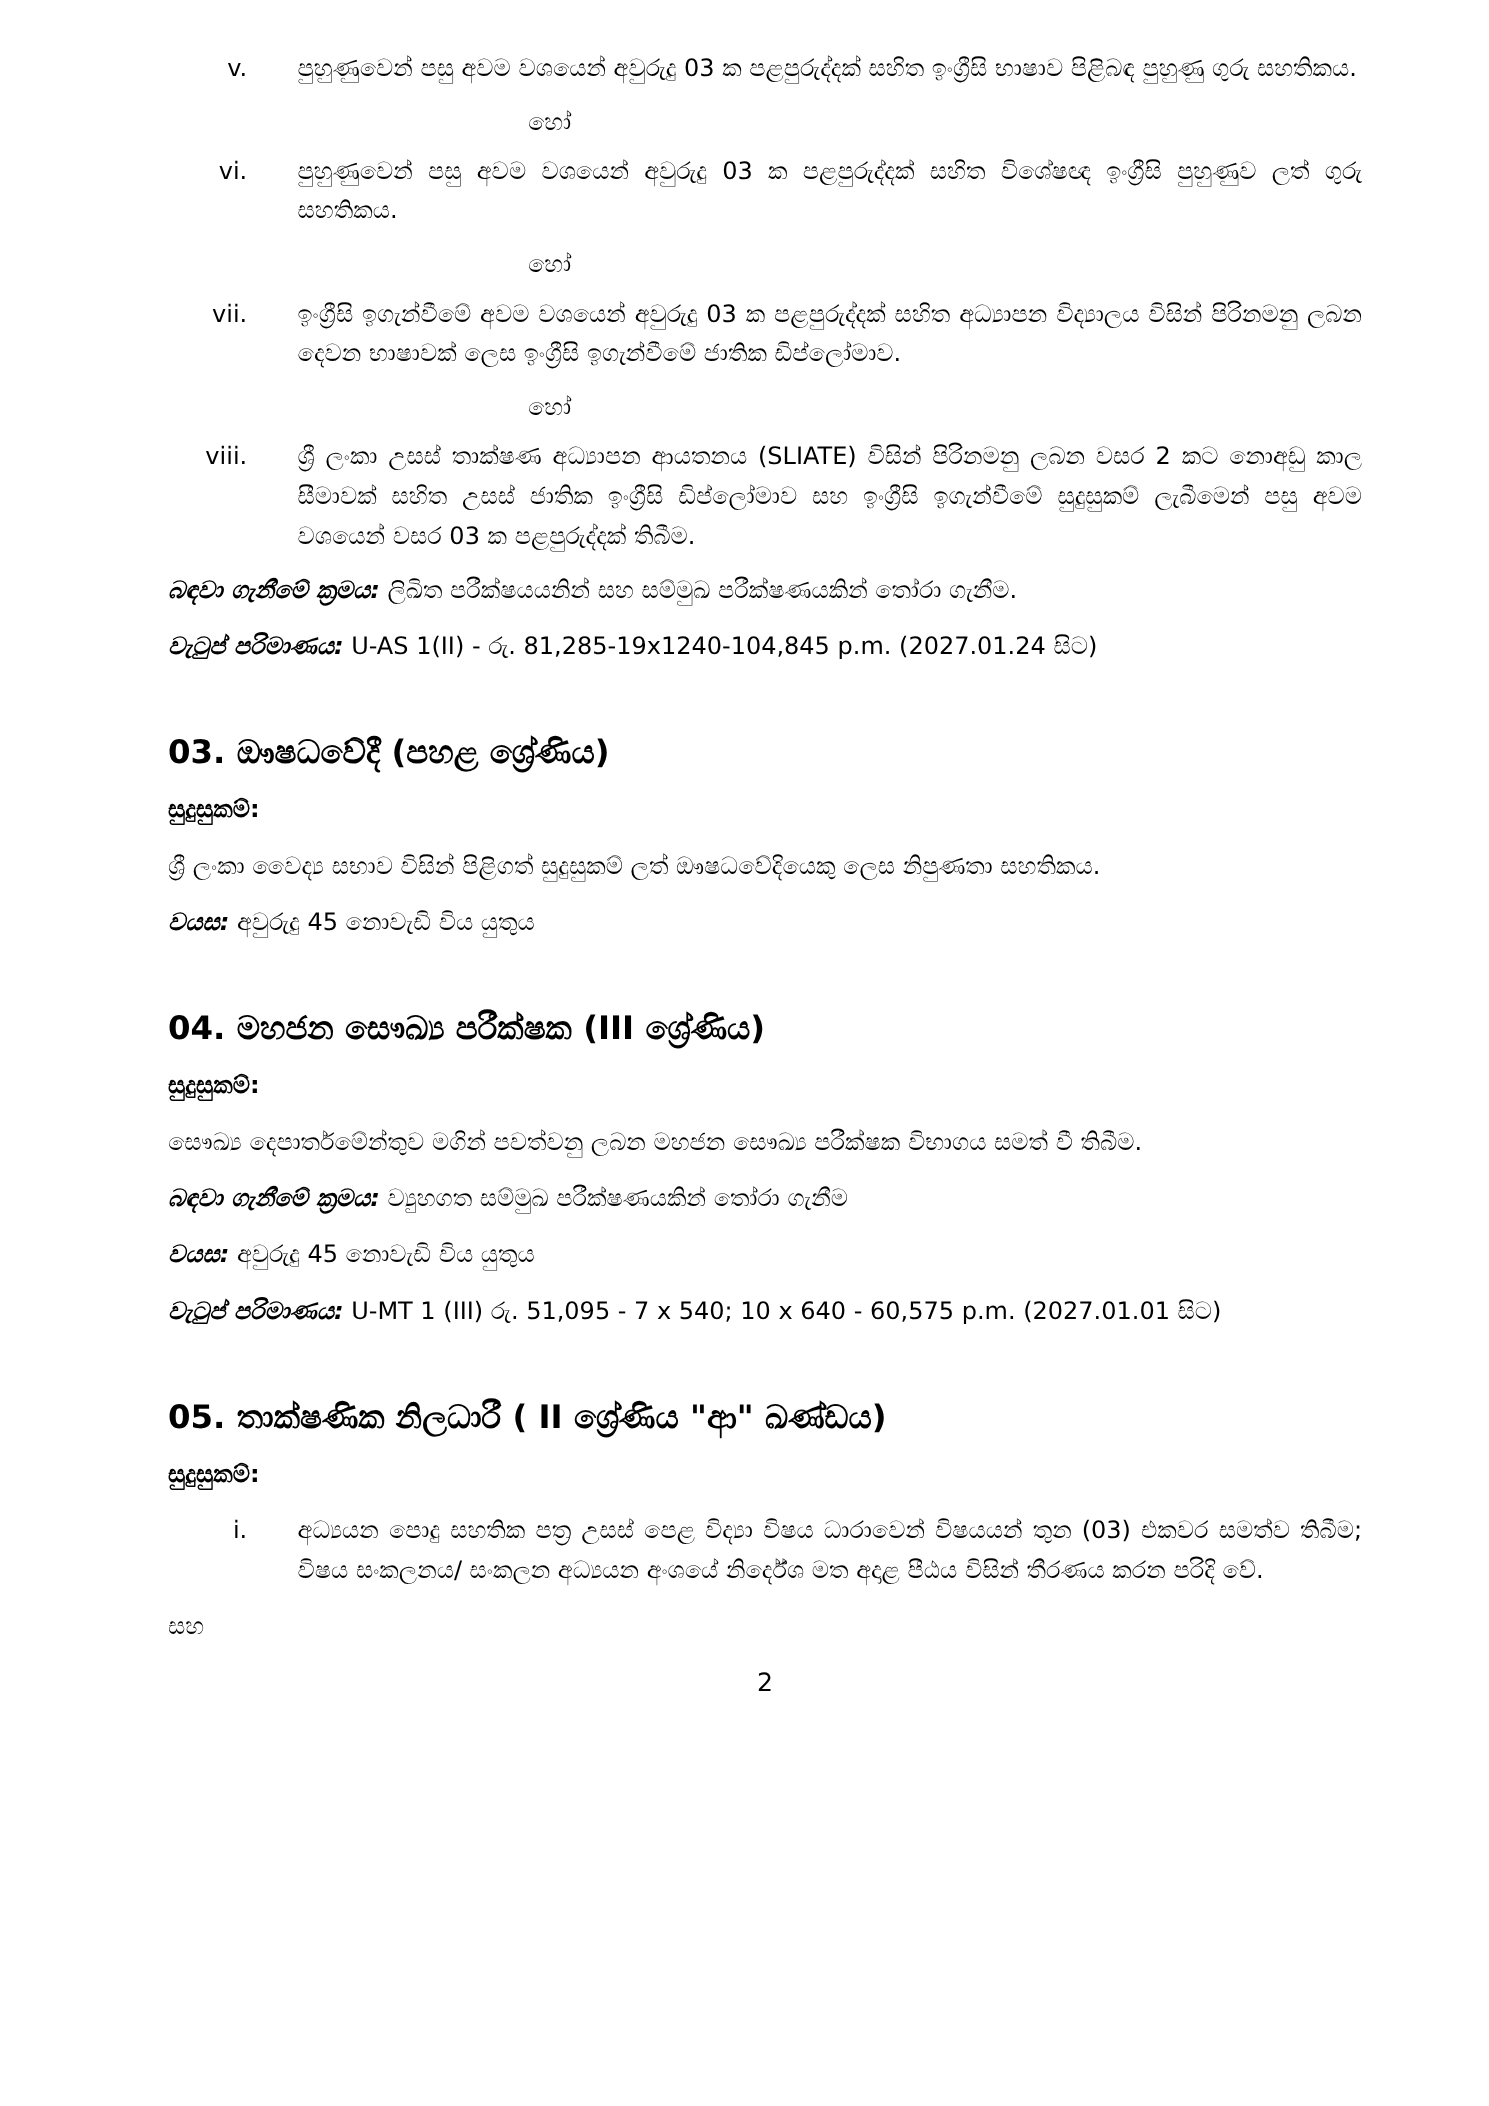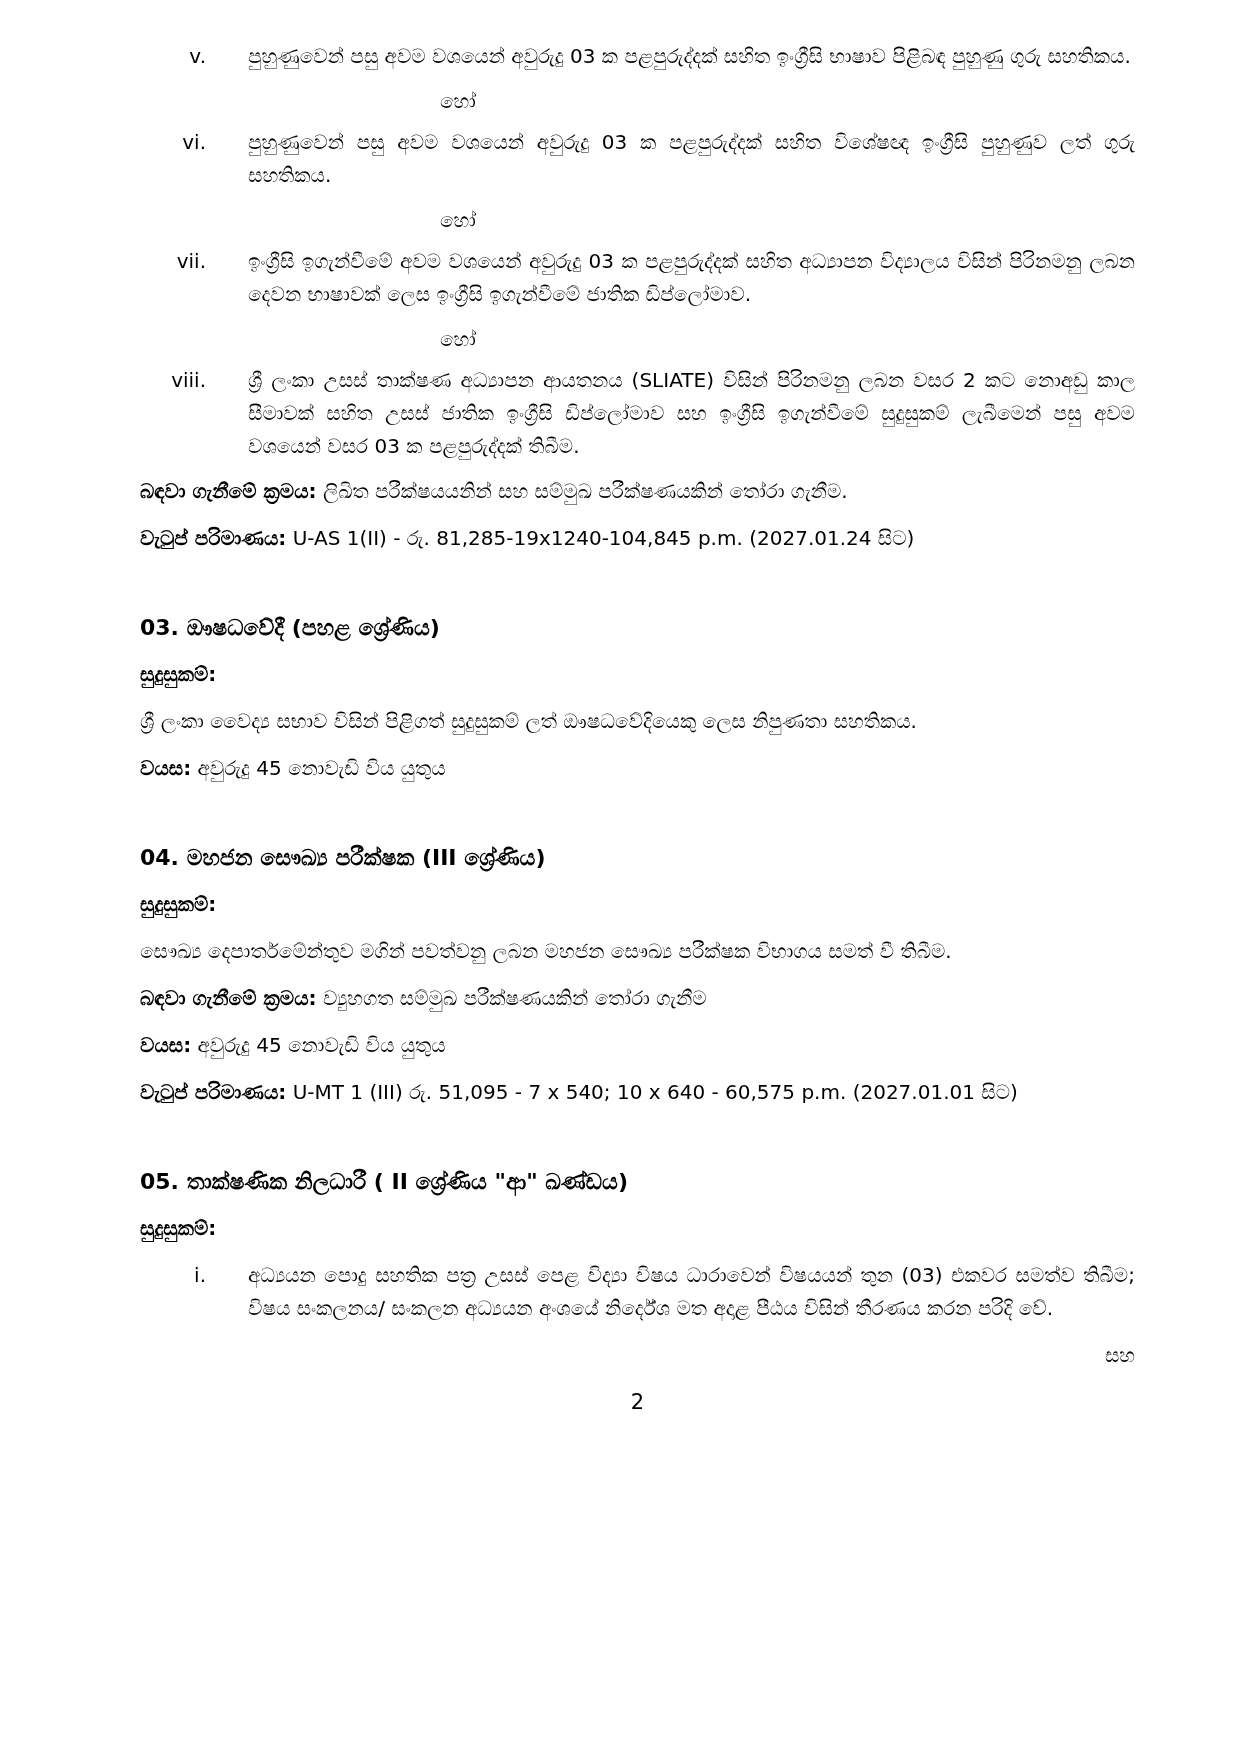--- a/index.html
+++ b/index.html
@@ -32,29 +32,29 @@
   }
   .roman-item .item-text {
     flex: 1;
     margin-left: 42px;
     text-align: justify;
   }
   .or-separator {
     padding-left: 300px;
     margin: 8px 0 8px 0;
   }
-  .detail-line strong { font-weight: bold; }
+  .detail-line strong { font-weight: bold; font-style: italic; }
   .section-title {
     font-weight: bold;
-    font-size: 22px;
+    font-size: 27px;
     margin: 56px 0 14px 0;
   }
   .qual-heading { font-weight: bold; margin-bottom: 14px; }
   .and-connector {
-    text-align: right;
+    text-align: left;
     margin-top: 14px;
     margin-bottom: 0;
   }
   .page-number {
     text-align: center;
     margin-top: 14px;
     font-size: 21px;
   }
 </style>
 </head>

